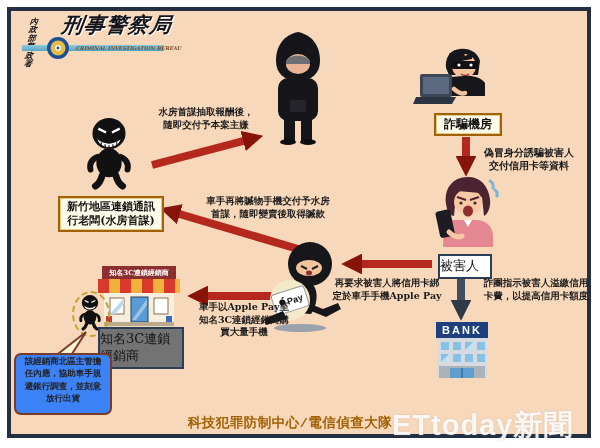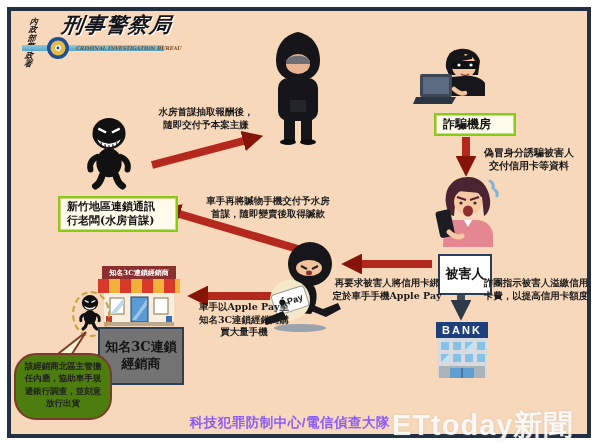--- a/index.html
+++ b/index.html
@@ -4,34 +4,34 @@
 <style>
   html,body{margin:0;padding:0;background:#fff;}
   .canvas{position:relative;width:600px;height:448px;background:#ffffff;overflow:hidden;
           font-family:"DejaVu Serif",serif;}
   .board{position:absolute;left:7px;top:7px;width:584px;height:431px;box-sizing:border-box;
          background:#f8d8ba;border:4px solid #232f42;}
   .arrows{position:absolute;left:0;top:0;z-index:1;pointer-events:none;}
   .fig{position:absolute;z-index:2;}
   .note{position:absolute;z-index:3;font-weight:bold;color:#1c1c1c;text-align:center;
         white-space:pre-line;line-height:1.32;font-family:"DejaVu Serif",serif;}
-  .goldbox{position:absolute;z-index:3;background:#fffbea;border:2px solid #84cc16;
-           box-shadow:inset 0 0 0 1px #e2cc86;font-weight:bold;color:#141414;
-           white-space:pre-line;line-height:1.25;padding:2px 7px;}
+  .goldbox{position:absolute;z-index:3;background:#fffbea;border:2px solid #a16207;
+           box-shadow:inset 0 0 0 1px #e2cc86;text-align:center;font-weight:bold;color:#141414;
+           white-space:pre-line;line-height:1.25;padding:2px 0;}
   .bluebox{position:absolute;z-index:3;background:#ffffff;border:2px solid #2b3e57;
-           text-align:center;font-weight:bold;color:#141414;white-space:pre-line;
-           line-height:1.3;padding:10px 0;}
+           text-align:left;font-weight:normal;color:#141414;white-space:pre-line;
+           line-height:1.3;padding:2px 0;}
   .storebox{background:#737373;}
-  .bubble{position:absolute;z-index:3;background:#4d7c0f;border:2px solid #7a3b2a;
-          border-radius:22px;text-align:center;font-weight:bold;color:#222;
-          white-space:pre-line;line-height:1.45;font-size:8.5px;padding-top:5px;}
+  .bubble{position:absolute;z-index:3;background:#3b82f6;border:2px solid #7a3b2a;
+          border-radius:7px;text-align:center;font-weight:bold;color:#222;
+          white-space:pre-line;line-height:1.45;font-size:8.5px;}
   .bubble-tail{position:absolute;z-index:2;}
   .dashed-oval{position:absolute;z-index:2;border:2px dashed #c9a23a;border-radius:50%;}
-  .footer-unit{position:absolute;z-index:3;font-family:Liberation Sans, sans-serif;
-               font-weight:bold;color:#8b5cf6;font-size:13.5px;text-align:center;letter-spacing:.5px;}
+  .footer-unit{position:absolute;z-index:3;font-family:Liberation Mono, monospace;
+               font-weight:bold;color:#a16207;font-size:13.5px;text-align:center;letter-spacing:.5px;}
   .watermark{position:absolute;z-index:4;font-family:"Liberation Sans",sans-serif;font-weight:bold;
              font-size:29px;color:rgba(255,255,255,.88);letter-spacing:1px;
              text-shadow:0 0 2px rgba(150,150,150,.4);}
   .logo{position:absolute;left:0;top:0;z-index:3;}
   .logo-small{position:absolute;left:27px;top:17px;font-size:8px;font-weight:bold;font-style:italic;
               line-height:1.05;white-space:pre-line;transform:skewX(-8deg);color:#15151a;}
   .logo-big{position:absolute;left:62px;top:11px;font-size:21px;font-weight:bold;font-style:italic;
             transform:skewX(-8deg);color:#15151a;text-shadow:1px 1px 0 #ffffff;letter-spacing:1px;
             white-space:nowrap;}
   .logo-bar{position:absolute;left:22px;top:45px;width:142px;height:6px;

